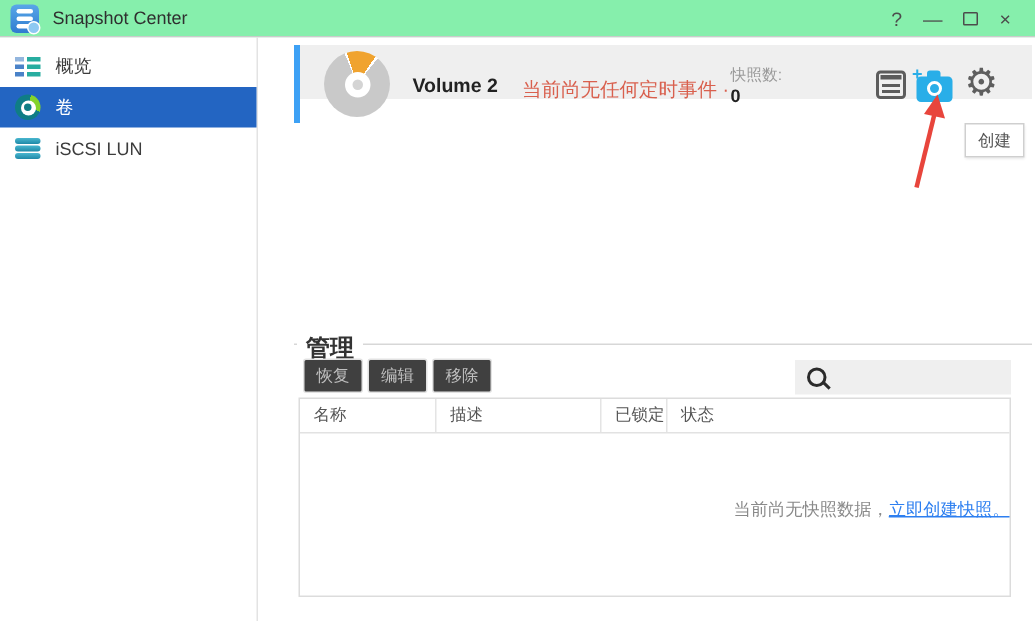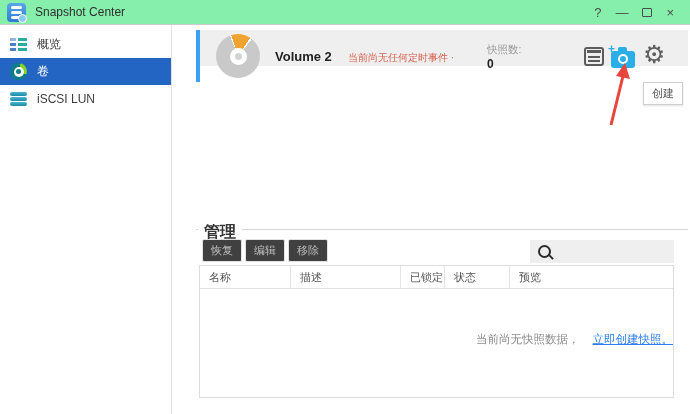--- a/index.html
+++ b/index.html
@@ -50,21 +50,21 @@
   
   .vol-panel{position:absolute;left:24px;top:5px;right:2px;height:36px;background:#efefef;}
   .accent{position:absolute;left:0;top:0;width:4px;height:52px;background:#3da1f5;}
   .disk-pie{position:absolute;left:20px;top:4px;width:44px;height:44px;border-radius:50%;
             background:conic-gradient(from -22deg,#fff 0 4deg,#f0a32f 4deg 56deg,#fff 56deg 61deg,#c9c9c9 61deg 360deg);
             display:flex;align-items:center;justify-content:center;}
   .disk-hole{width:17px;height:17px;border-radius:50%;background:#fff;
              display:flex;align-items:center;justify-content:center;}
   .disk-dot{width:7px;height:7px;border-radius:50%;background:#d4d4d4;}
   .vol-name{position:absolute;left:79px;top:19px;font-size:13px;font-weight:bold;color:#222;}
-  .sched-status{position:absolute;left:152px;top:21px;font-size:10px;color:#d9604e;cursor:pointer;}
+  .sched-status{position:absolute;left:152px;top:21px;font-size:13px;color:#d9604e;cursor:pointer;}
   .snap-label{position:absolute;left:291px;top:13px;font-size:10.5px;color:#9a9a9a;}
   .snap-count{position:absolute;left:291px;top:27px;font-size:12px;font-weight:bold;color:#222;}
   .panel-btn{position:absolute;cursor:pointer;}
   
   .calendar{left:388px;top:17px;width:20px;height:19px;border:2.5px solid #5c5c5c;border-radius:3px;box-sizing:border-box;}
   .calendar i{position:absolute;left:1px;right:1px;top:1px;height:3px;background:#5c5c5c;}
   .calendar em{position:absolute;left:2px;right:2px;top:7px;height:2px;background:#5c5c5c;box-shadow:0 4px 0 #5c5c5c;}
   
   .camera-wrap{left:412px;top:15px;width:28px;height:24px;}
   .camera-plus{position:absolute;left:0;top:-2px;color:#29aee8;font-size:12px;font-weight:bold;line-height:1;}
@@ -98,21 +98,21 @@
                    font-family:inherit;}
   .snap-table{position:absolute;left:3px;top:43px;width:475px;height:133px;border:1px solid #dcdcdc;
               box-sizing:border-box;}
   .thead{display:flex;height:22px;border-bottom:1px solid #e2e2e2;}
   .th{font-size:11px;color:#555;line-height:22px;padding-left:9px;box-sizing:border-box;
       border-right:1px solid #e4e4e4;cursor:pointer;}
   .th:last-child{border-right:none;}
   .th.c0{width:91px}.th.c1{width:110px}.th.c2{width:105px}.th.c3{width:44px}.th.c4{width:65px}.th.c5{width:58px}
   .tbody{height:101px;display:flex;align-items:center;justify-content:flex-end;}
   .empty-text{font-size:11.5px;color:#8a8a8a;}
-  .empty-link{font-size:11.5px;color:#2d7ff0;text-decoration:underline;cursor:pointer;margin-left:13px;}
+  .empty-link{font-size:11.5px;color:#2d7ff0;text-decoration:underline;cursor:pointer;}
 </style>
 </head>
 <body>
 
 <div class="screen">
 
   <div class="titlebar">
     <span class="app-icon">
         <i></i>
         <i></i>
@@ -208,21 +208,20 @@
         <span class="mag"></span>
         <input type="text" placeholder="" style="">
       </div>
 
       <div class="snap-table">
         <div class="thead">
           <span class="th c0">名称</span>
           <span class="th c1">描述</span>
           <span class="th c3">已锁定</span>
           <span class="th c4">状态</span>
-          <span class="th c5">预览</span>
         </div>
         <div class="tbody">
           <span class="empty-text">当前尚无快照数据，</span>
           <span class="empty-link">立即创建快照。</span>
         </div>
       </div>
     </div>
 
   </div>
 </div>

